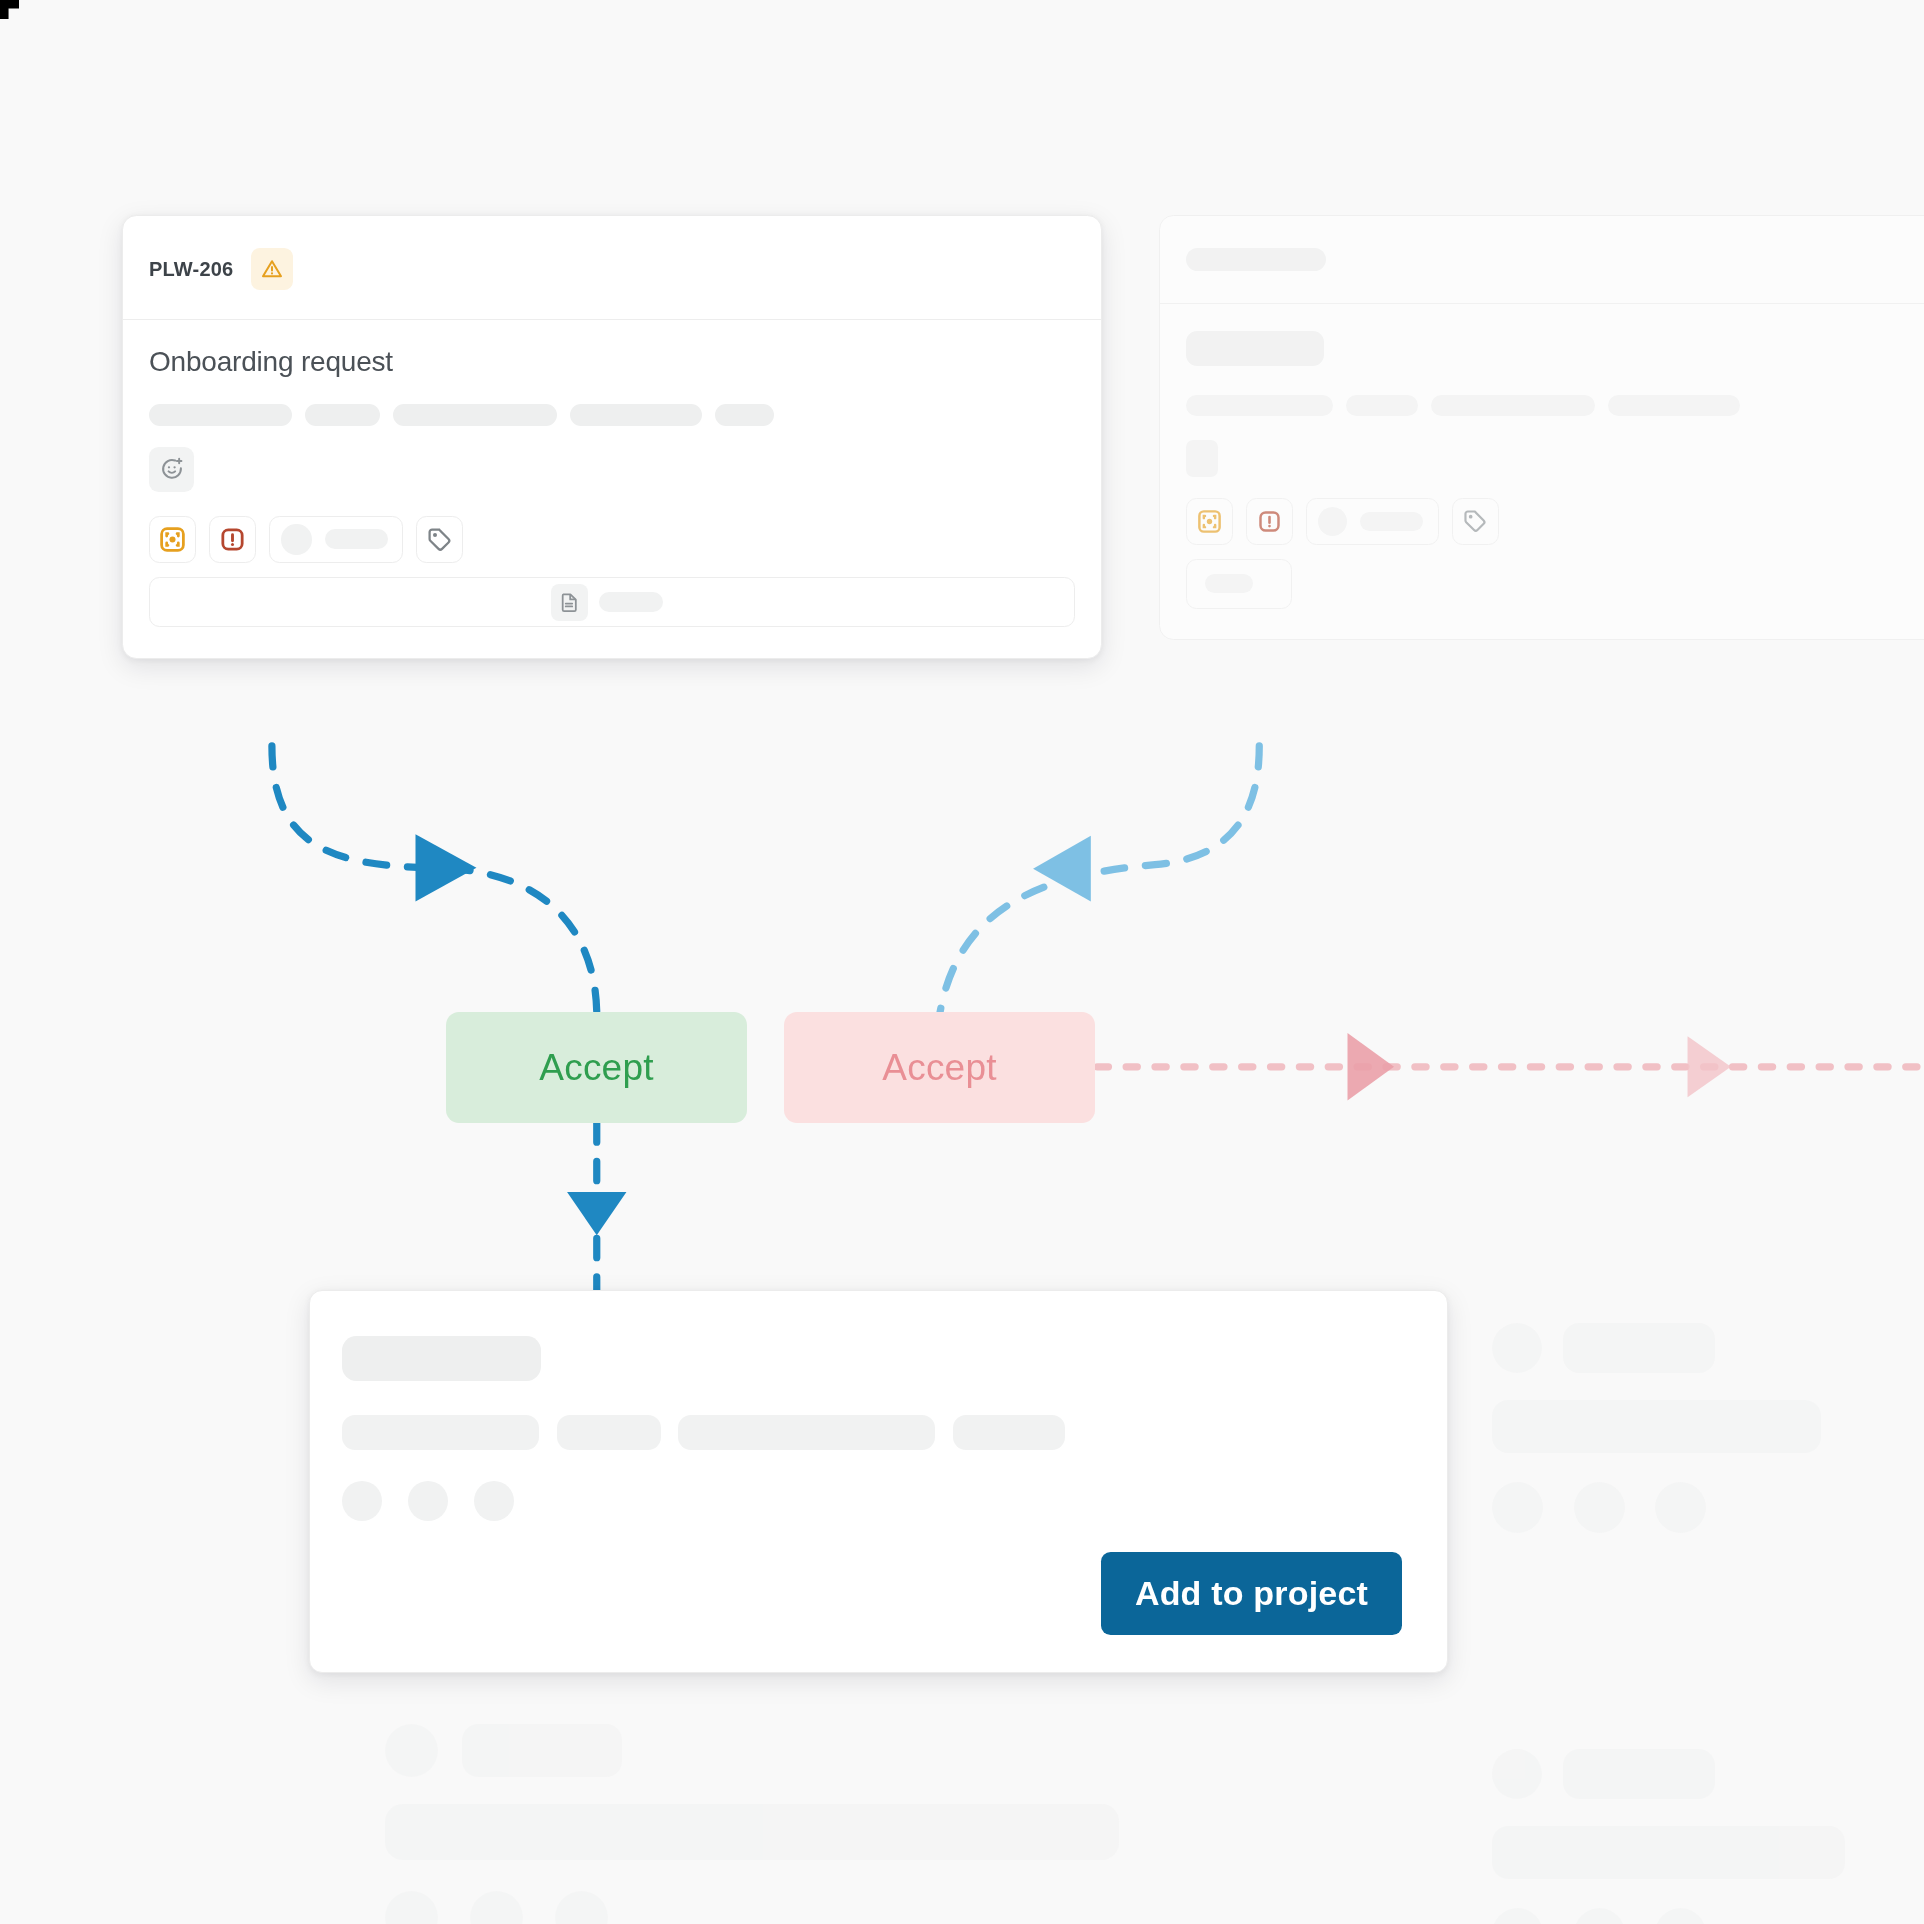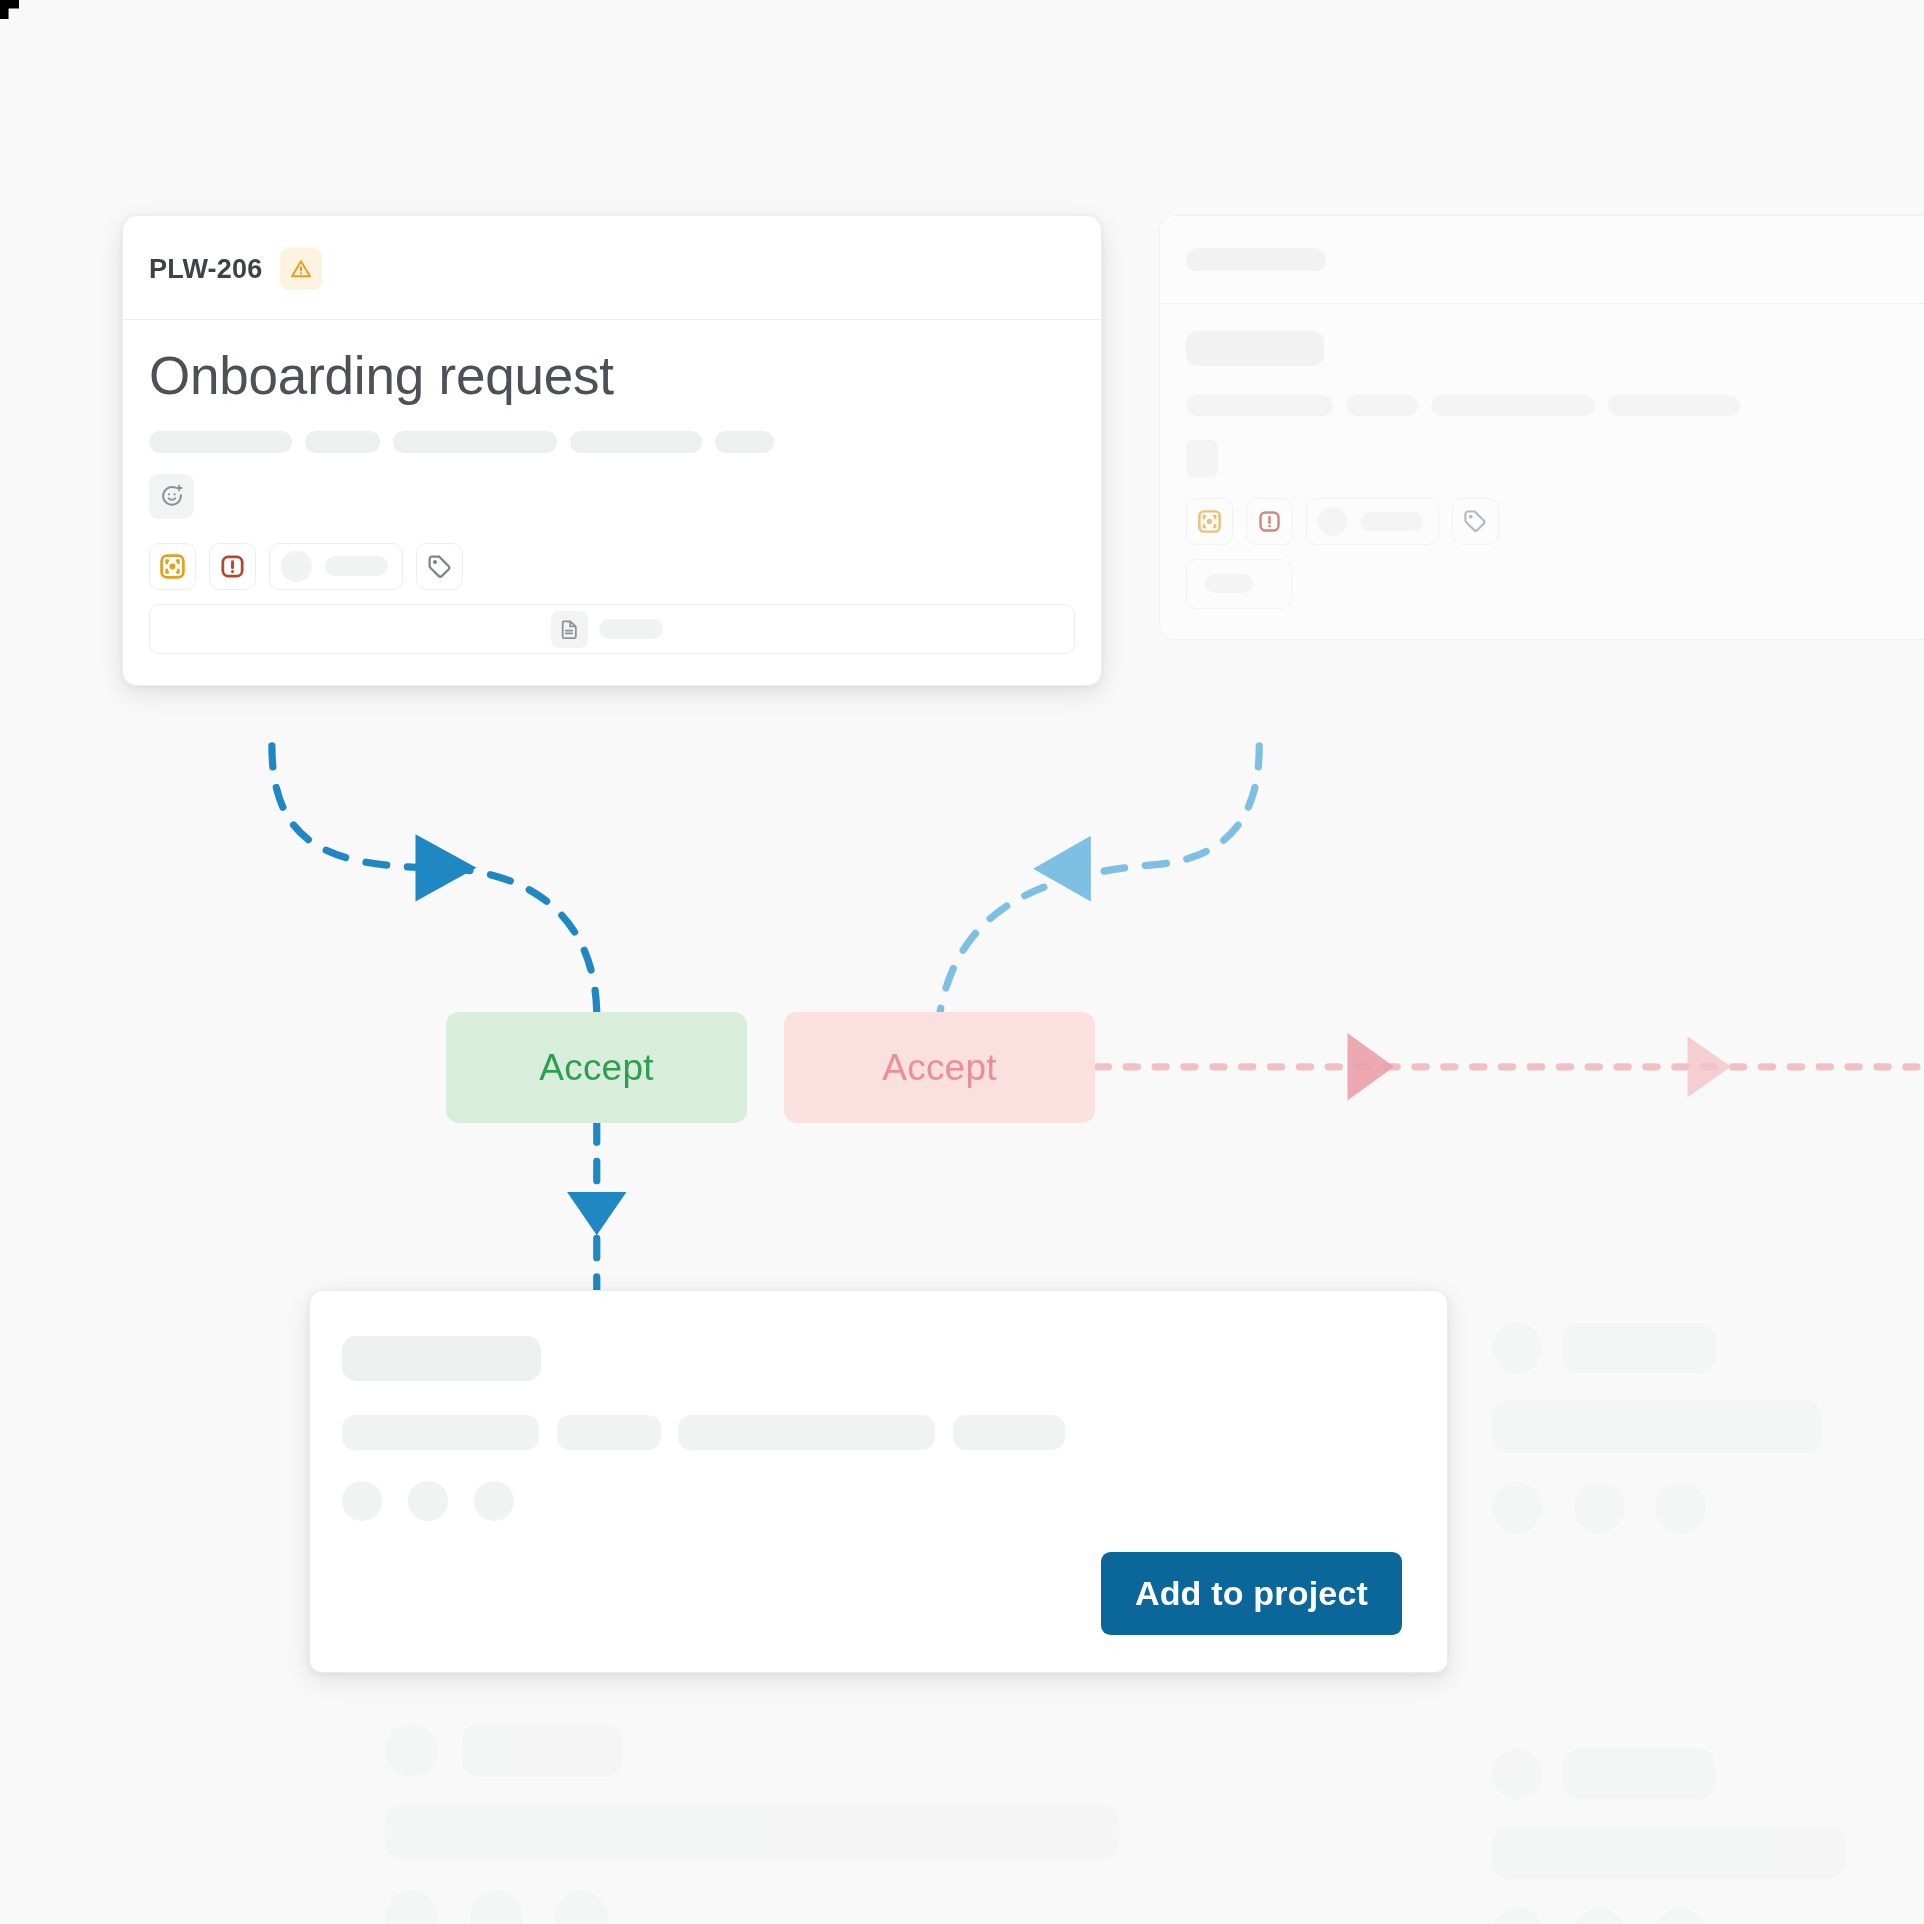--- a/index.html
+++ b/index.html
@@ -27,30 +27,30 @@
     border: 0.8px solid #ececec;
   }
   .card.shadowed { box-shadow: 0 8px 27px rgba(17,24,39,.10), 0 1.6px 6.4px rgba(17,24,39,.05); }
 
   .card-header {
     display: flex; align-items: center; gap: 17.6px;
     padding: 32px 26px 29px 26px;
     border-bottom: 0.8px solid #ededed;
   }
   .card-id {
-    font-size: 27px; font-weight: 700; color: #3d4349; letter-spacing: 0.2px;
+    font-size: 20px; font-weight: 700; color: #3d4349; letter-spacing: 0.2px;
   }
   .warn-chip {
     width: 42px; height: 42px; border-radius: 8.8px;
     background: #fdf3e0;
     display: flex; align-items: center; justify-content: center;
   }
   .card-body { padding: 27px 26px 30.5px 26px; }
   .card-title {
-    font-size: 53px; font-weight: 400; color: #4b5157; letter-spacing: -0.2px;
+    font-size: 28px; font-weight: 400; color: #4b5157; letter-spacing: -0.2px;
     line-height: 1.08;
   }
 
   
   .sk { background: #eeefef; border-radius: 801px; display: inline-block; vertical-align: middle; }
   .sk-soft { background: #f1f2f2; }
   .sk-row { display: flex; align-items: center; gap: 13px; flex-wrap: nowrap; }
 
   
   .chip-row { display: flex; align-items: center; gap: 13px; margin-top: 24px; }

